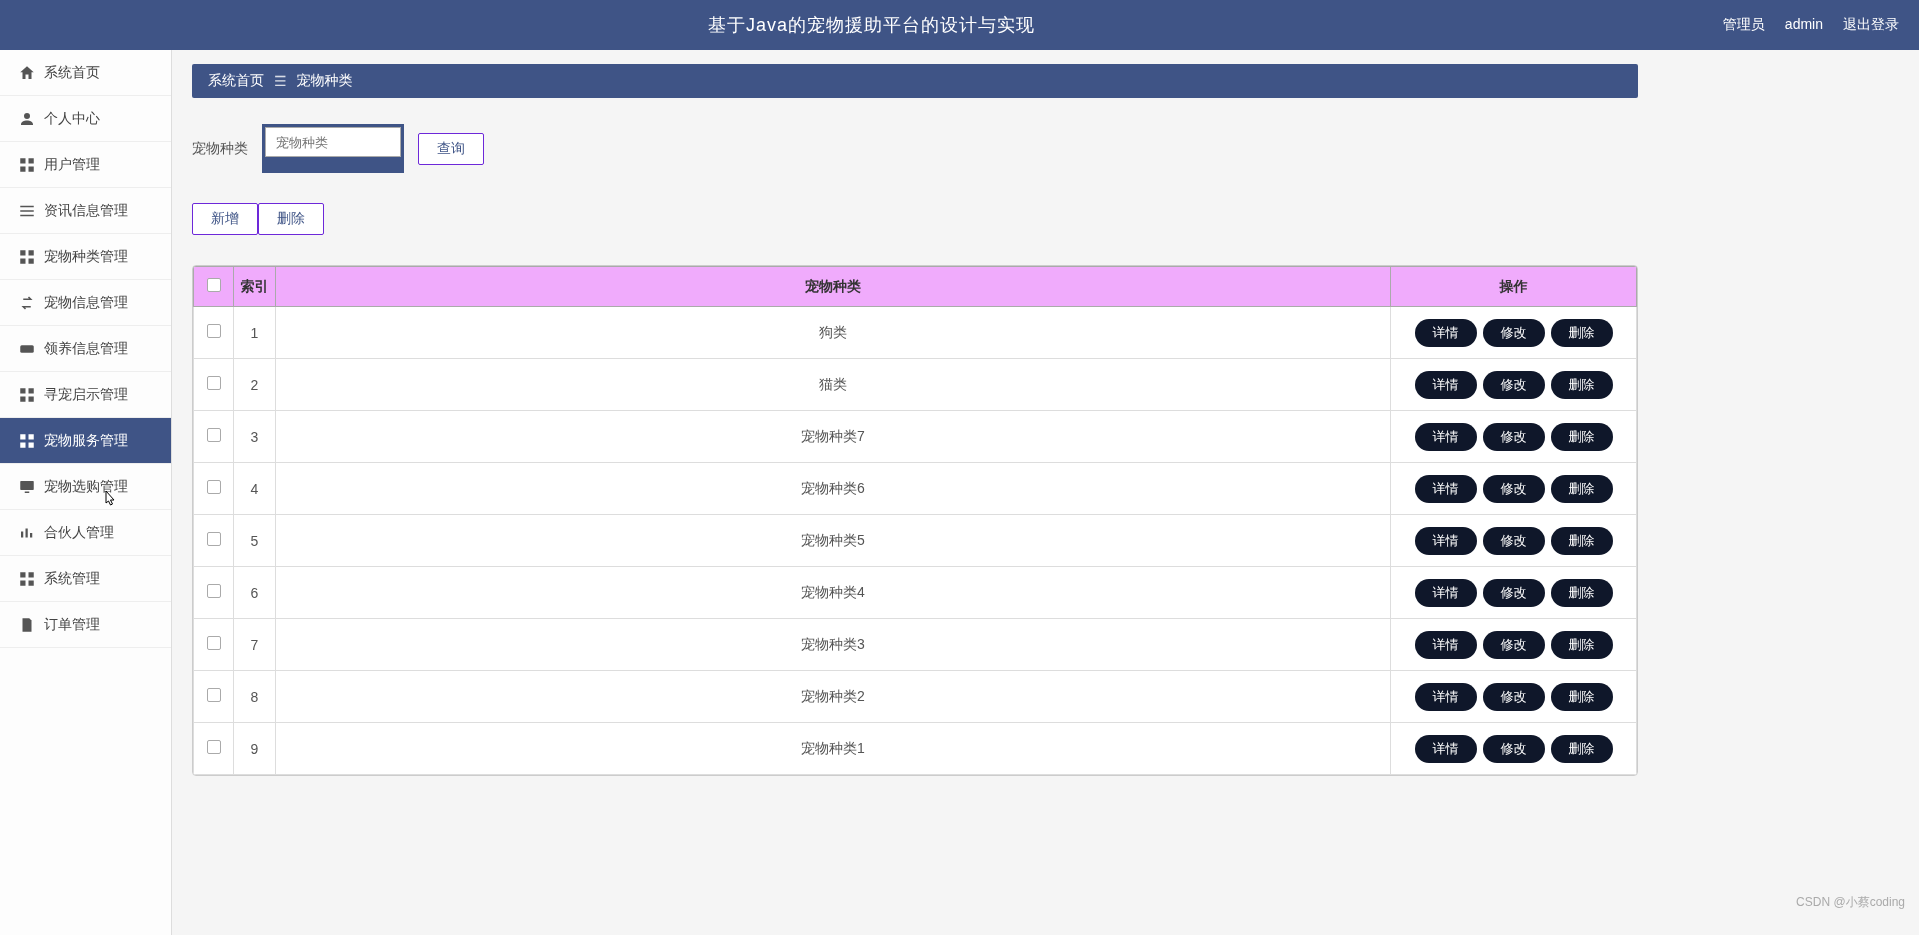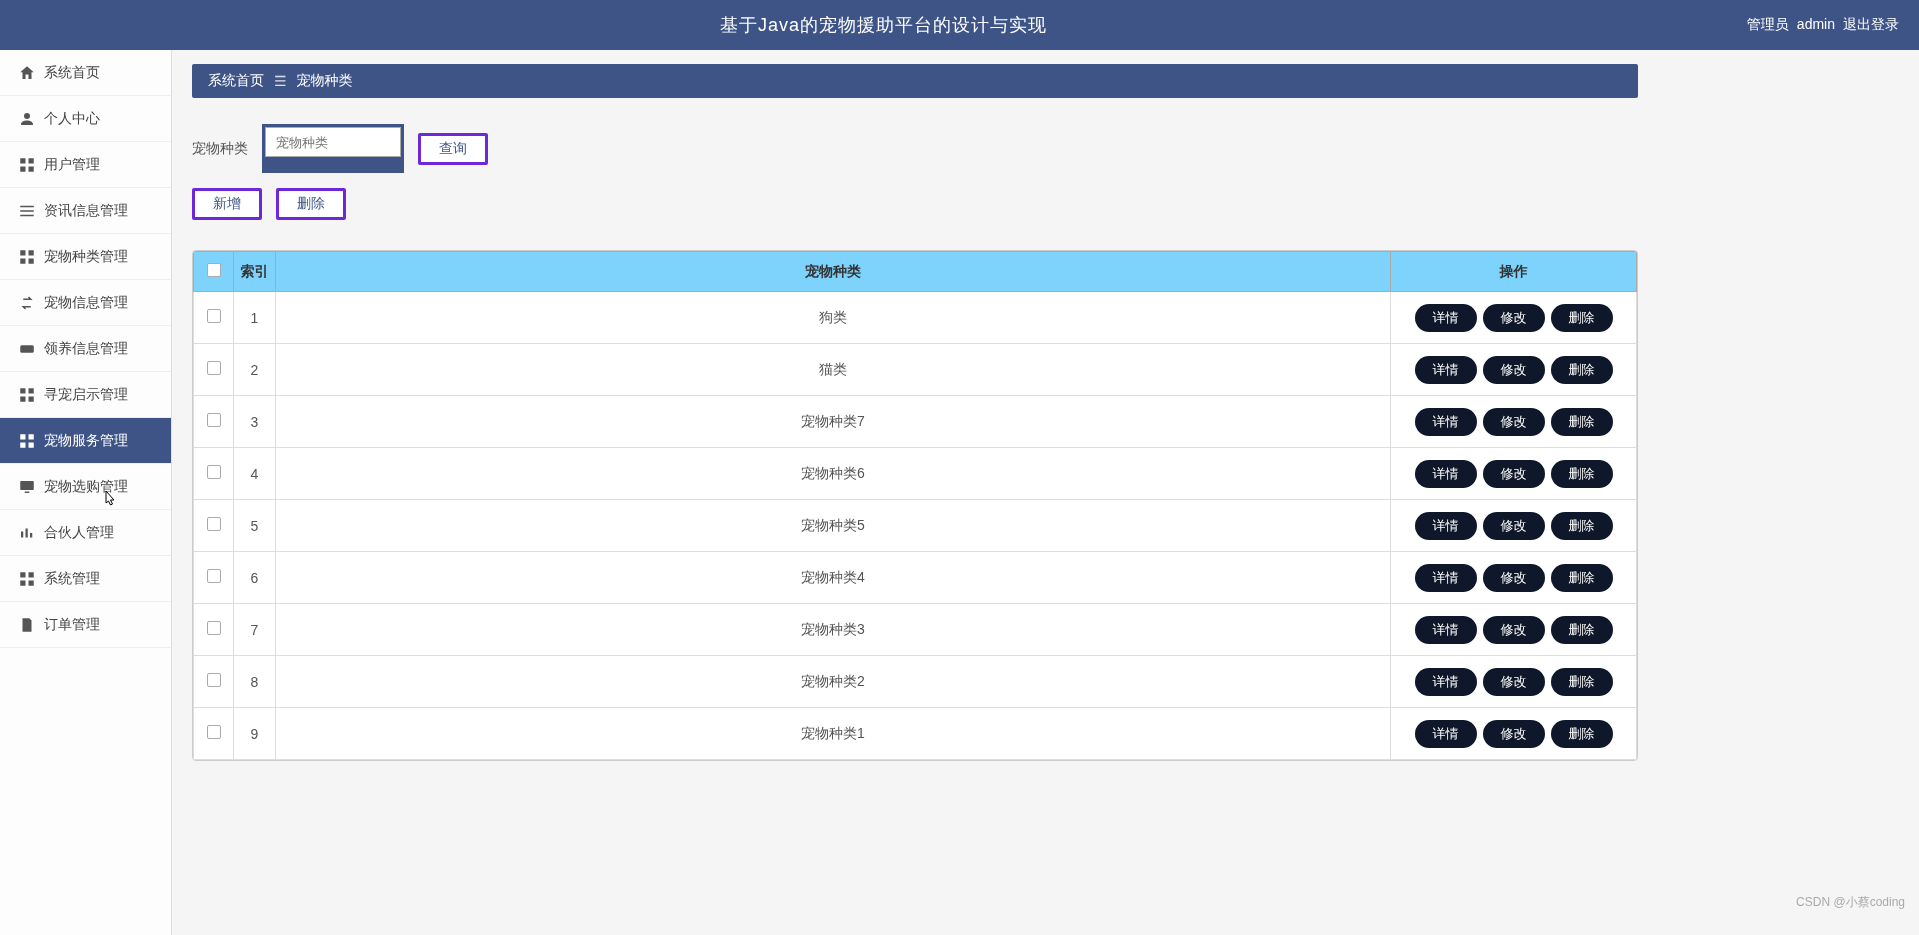--- a/index.html
+++ b/index.html
@@ -1,41 +1,41 @@
 <!DOCTYPE html>
 <html><head>
 <meta charset="utf-8">
 <style>
 * { margin:0; padding:0; box-sizing:border-box; font-family:"Microsoft YaHei",Arial,sans-serif; }
 body { background:#f5f5f5; color:#333; overflow:hidden; }
 .header { height:50px; background:#3F5486; color:#fff; display:flex; align-items:center; justify-content:flex-end; padding:0 20px; }
 .header .title { flex:1; text-align:center; font-size:18px; font-weight:500; letter-spacing:1px; }
-.header .user-area { display:flex; gap:8px; font-size:14px; }
+.header .user-area { display:flex; gap:20px; font-size:14px; }
 .header .user-area span { cursor:pointer; }
 .layout { display:flex; height:calc(935px - 50px); width:1658px;border-radius:15px; }
 .sidebar { width:172px; background:#fdfdfd; border-right:1px solid #ddd; overflow-y:auto; }
 .menu-item { height:46px; display:flex; align-items:center; padding-left:44px; font-size:14px; color:#444; cursor:pointer; border-bottom:1px solid #eee; position:relative; }
 .menu-item.sub { padding-left:62px; border-left:3px solid transparent; }
 .menu-item.sub.active-sub { border-left:3px solid #3F5486; color:#888; background:#fff; }
 .menu-item.hovered { background:#3F5486; color:#fff; }
 .menu-item .micon { position:absolute; left:18px; width:18px; height:18px; display:flex; align-items:center; justify-content:center; fill:#555; }
 .menu-item.hovered .micon { fill:#fff; }
 .content { flex:1; padding:14px 20px; overflow-y:auto; background:#f5f5f5; }
 .breadcrumb { background:#3F5486; color:#fff; height:34px; display:flex; align-items:center; padding:0 16px; font-size:14px; border-radius:2px; }
 .breadcrumb .sep { margin:0 10px; opacity:.8; }
 .search-bar { margin-top:26px; display:flex; align-items:center; gap:14px; }
 .search-bar .lbl { font-size:14px; color:#555; }
 .input-wrap { background:#3F5486; padding:3px 3px 16px 3px; display:inline-block; }
 .input-wrap input { width:136px; height:30px; border:1px solid #aaa; padding:0 10px; font-size:13px; outline:none; background:#fff; }
 .btn { height:32px; padding:0 18px; font-size:14px; cursor:pointer; display:inline-flex; align-items:center; justify-content:center; border-radius:2px; }
-.btn-outline { border:3px solid #6d28d9; background:#fff; color:#3F5486; }
-.toolbar { margin-top:15px; display:flex; gap:14px; }
+.btn-outline { border:1px solid #6d28d9; background:#fff; color:#3F5486; }
+.toolbar { margin-top:30px; display:flex; }
 .table-wrap { margin-top:30px; border:1px solid #ccc; border-radius:4px; overflow:hidden; background:#fff; }
 table { width:100%; border-collapse:collapse; }
-thead th { background:#7dd3fc; color:#333; font-size:14px; font-weight:600; height:40px; border:1px solid #aaa; }
+thead th { background:#f0abfc; color:#333; font-size:14px; font-weight:600; height:40px; border:1px solid #aaa; }
 tbody td { height:52px; border:1px solid #ddd; text-align:center; font-size:14px; color:#555; }
 .col-chk { width:40px; }
 .col-idx { width:42px; }
 .col-ops { width:246px; }
 .chk { width:14px; height:14px; border:1px solid #aaa; display:inline-block; border-radius:2px; cursor:pointer; background:#fff; }
 .op-btn { background:#0f172a; color:#fff; border:none; height:28px; padding:0 18px; border-radius:14px; font-size:13px; cursor:pointer; margin:0 3px; }
 .watermark { position:fixed; right:14px; bottom:24px; font-size:12px; color:#aaa; }
 .cursor-ptr { position:fixed; left:101px; top:490px; width:16px; height:20px; pointer-events:none; }
 </style>
 </head>

